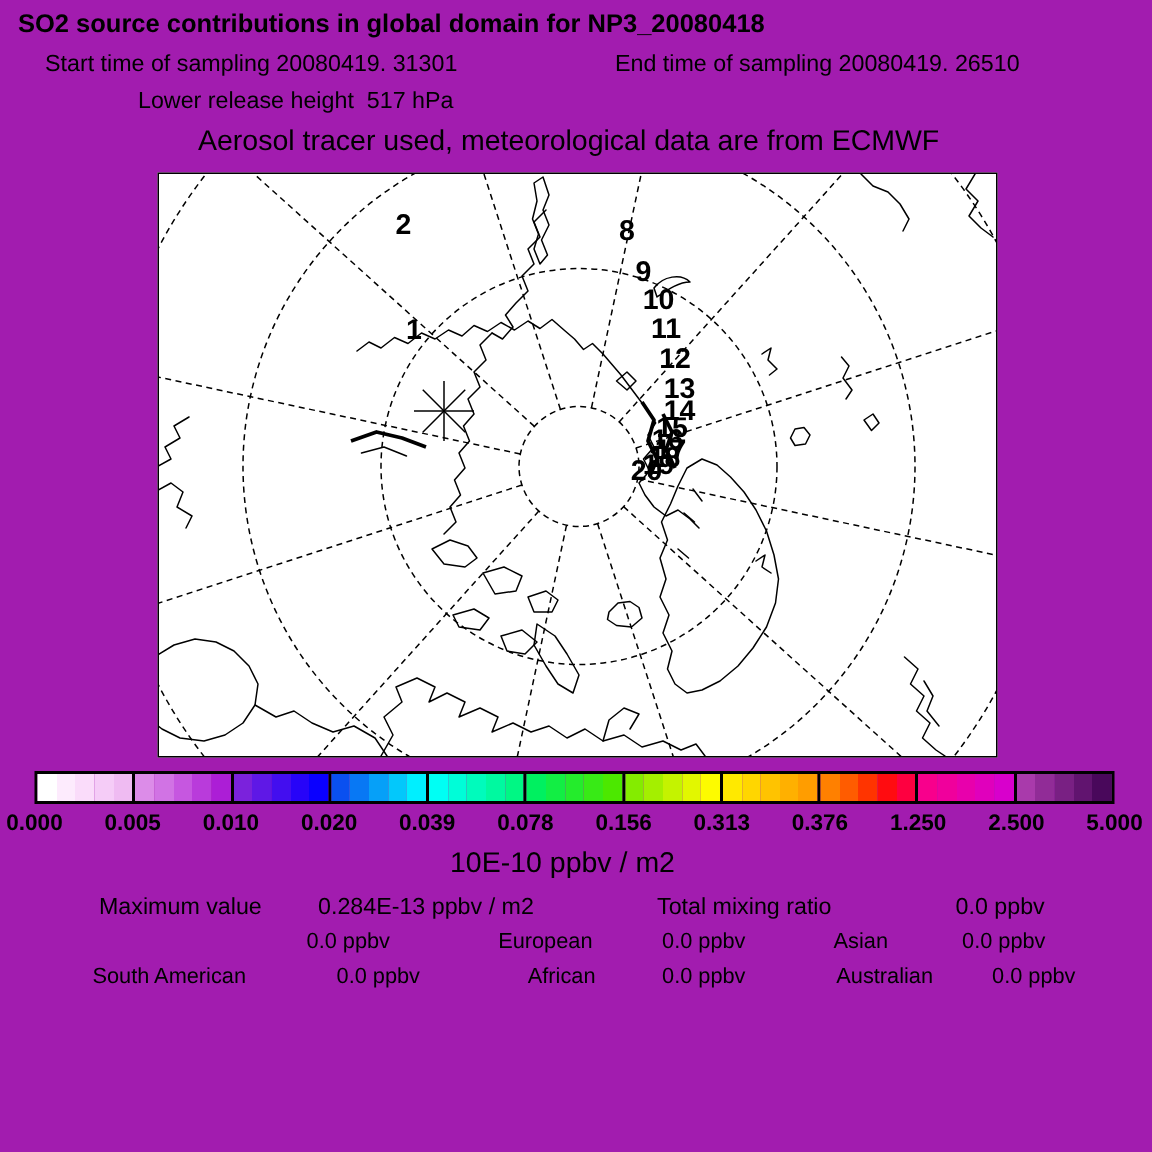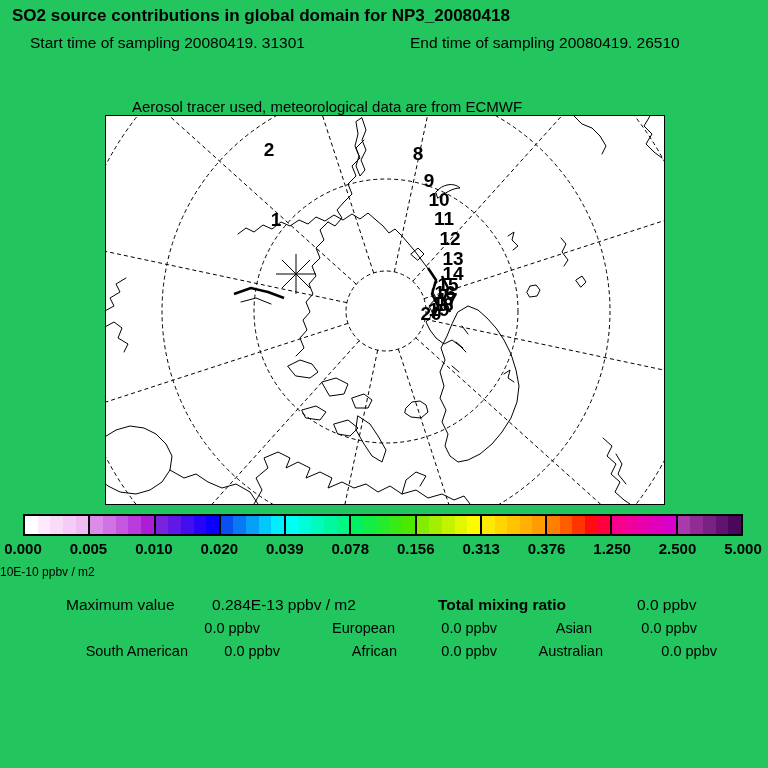--- a/index.html
+++ b/index.html
@@ -1,60 +1,61 @@
 <!DOCTYPE html>
 <html><head>
 <meta charset="utf-8">
 <style>
   html,body{margin:0;padding:0;background:#fff;}
-  .page{position:relative;width:768px;height:768px;background:#22c55e;
+  .page{position:relative;width:768px;height:768px;background:#a21caf;
         font-family:"Liberation Sans",sans-serif;color:#000;overflow:hidden;}
   .abs{position:absolute;white-space:pre;}
   .title{left:12px;top:6px;font-size:17px;font-weight:bold;}
   .h2a{left:30px;top:34px;font-size:15.5px;}
   .h2b{left:410px;top:34px;font-size:15.5px;}
   .h3a{left:92px;top:59px;font-size:15.5px;}
   .h3b{left:415px;top:59px;font-size:15.5px;}
-  .h4{left:132px;top:84px;font-size:15px;margin-top:14px;}
+  .h4{left:132px;top:84px;font-size:19px;}
   .map-frame{position:absolute;left:105px;top:115px;width:558px;height:388px;
              border:1px solid #000;background:#fff;}
   .map-frame svg{position:absolute;left:0;top:0;}
   .graticule{fill:none;stroke:#000;stroke-width:1;stroke-dasharray:4 3;}
   .coast{fill:none;stroke:#000;stroke-width:1;stroke-linejoin:round;stroke-linecap:round;}
   .coast2{fill:none;stroke:#000;stroke-width:2.5;stroke-linejoin:round;}
   .marker-txt{font-family:"Liberation Sans",sans-serif;font-weight:bold;font-size:19px;
               fill:#000;text-anchor:middle;}
   .station{stroke:#000;stroke-width:1;}
   .colorbar{position:absolute;left:23px;top:514px;width:720px;height:22px;
             border:2px solid #000;box-sizing:border-box;display:flex;}
   .cb-seg{flex:1;display:flex;border-left:2px solid #000;}
   .cb-seg:first-child{border-left:none;}
   .cb-cell{flex:1;}
   .cb-tick{position:absolute;top:540px;transform:translateX(-50%);
            font-size:15px;font-weight:bold;white-space:pre;}
-  .units{position:absolute;left:0;top:565px;width:750px;text-align:left;font-size:12px;}
+  .units{position:absolute;left:0;top:565px;width:750px;text-align:center;font-size:19px;}
   .mx{position:absolute;top:596px;font-size:15.5px;white-space:pre;}
-  .mx1{left:66px;} .mx2{left:212px;} .mx3{left:438px;font-weight:bold;} .mx4{left:637px;}
+  .mx1{left:66px;} .mx2{left:212px;} .mx3{left:438px;} .mx4{left:637px;}
   .rg{position:absolute;font-size:14.5px;text-align:right;white-space:pre;}
   .row1{top:620px;} .row2{top:643px;}
   .r1c1{left:8px;width:150px;}  .r1c2{left:160px;width:100px;}
   .r1c3{left:265px;width:130px;}.r1c4{left:397px;width:100px;}
   .r1c5{left:502px;width:90px;} .r1c6{left:595px;width:102px;}
-  .r2c1{left:24px;width:164px;text-align:right;}  .r2c2{left:174px;width:106px;}
+  .r2c1{left:0;width:164px;text-align:right;}  .r2c2{left:174px;width:106px;}
   .r2c3{left:280px;width:117px;}.r2c4{left:399px;width:98px;}
-  .r2c5{left:483px;width:120px;}.r2c6{left:625px;width:92px;}
+  .r2c5{left:502px;width:120px;}.r2c6{left:625px;width:92px;}
 </style>
 </head>
 <body>
 
 <div class="page">
 
   <div class="abs title">SO2 source contributions in global domain for NP3_20080418</div>
   <div class="abs h2a">Start time of sampling 20080419. 31301</div>
   <div class="abs h2b">End time of sampling 20080419. 26510</div>
+  <div class="abs h3a">Lower release height  517 hPa</div>
   <div class="abs h4">Aerosol tracer used, meteorological data are from ECMWF</div>
 
   <div class="map-frame">
     <svg id="map-svg" width="558" height="388" viewBox="0 0 558 388">
       <g id="graticule">
           <circle cx="280" cy="195" r="40" class="graticule"></circle>
           <circle cx="280" cy="195" r="132" class="graticule"></circle>
           <circle cx="280" cy="195" r="224" class="graticule"></circle>
           <circle cx="280" cy="195" r="316" class="graticule"></circle>
           <circle cx="280" cy="195" r="408" class="graticule"></circle>

